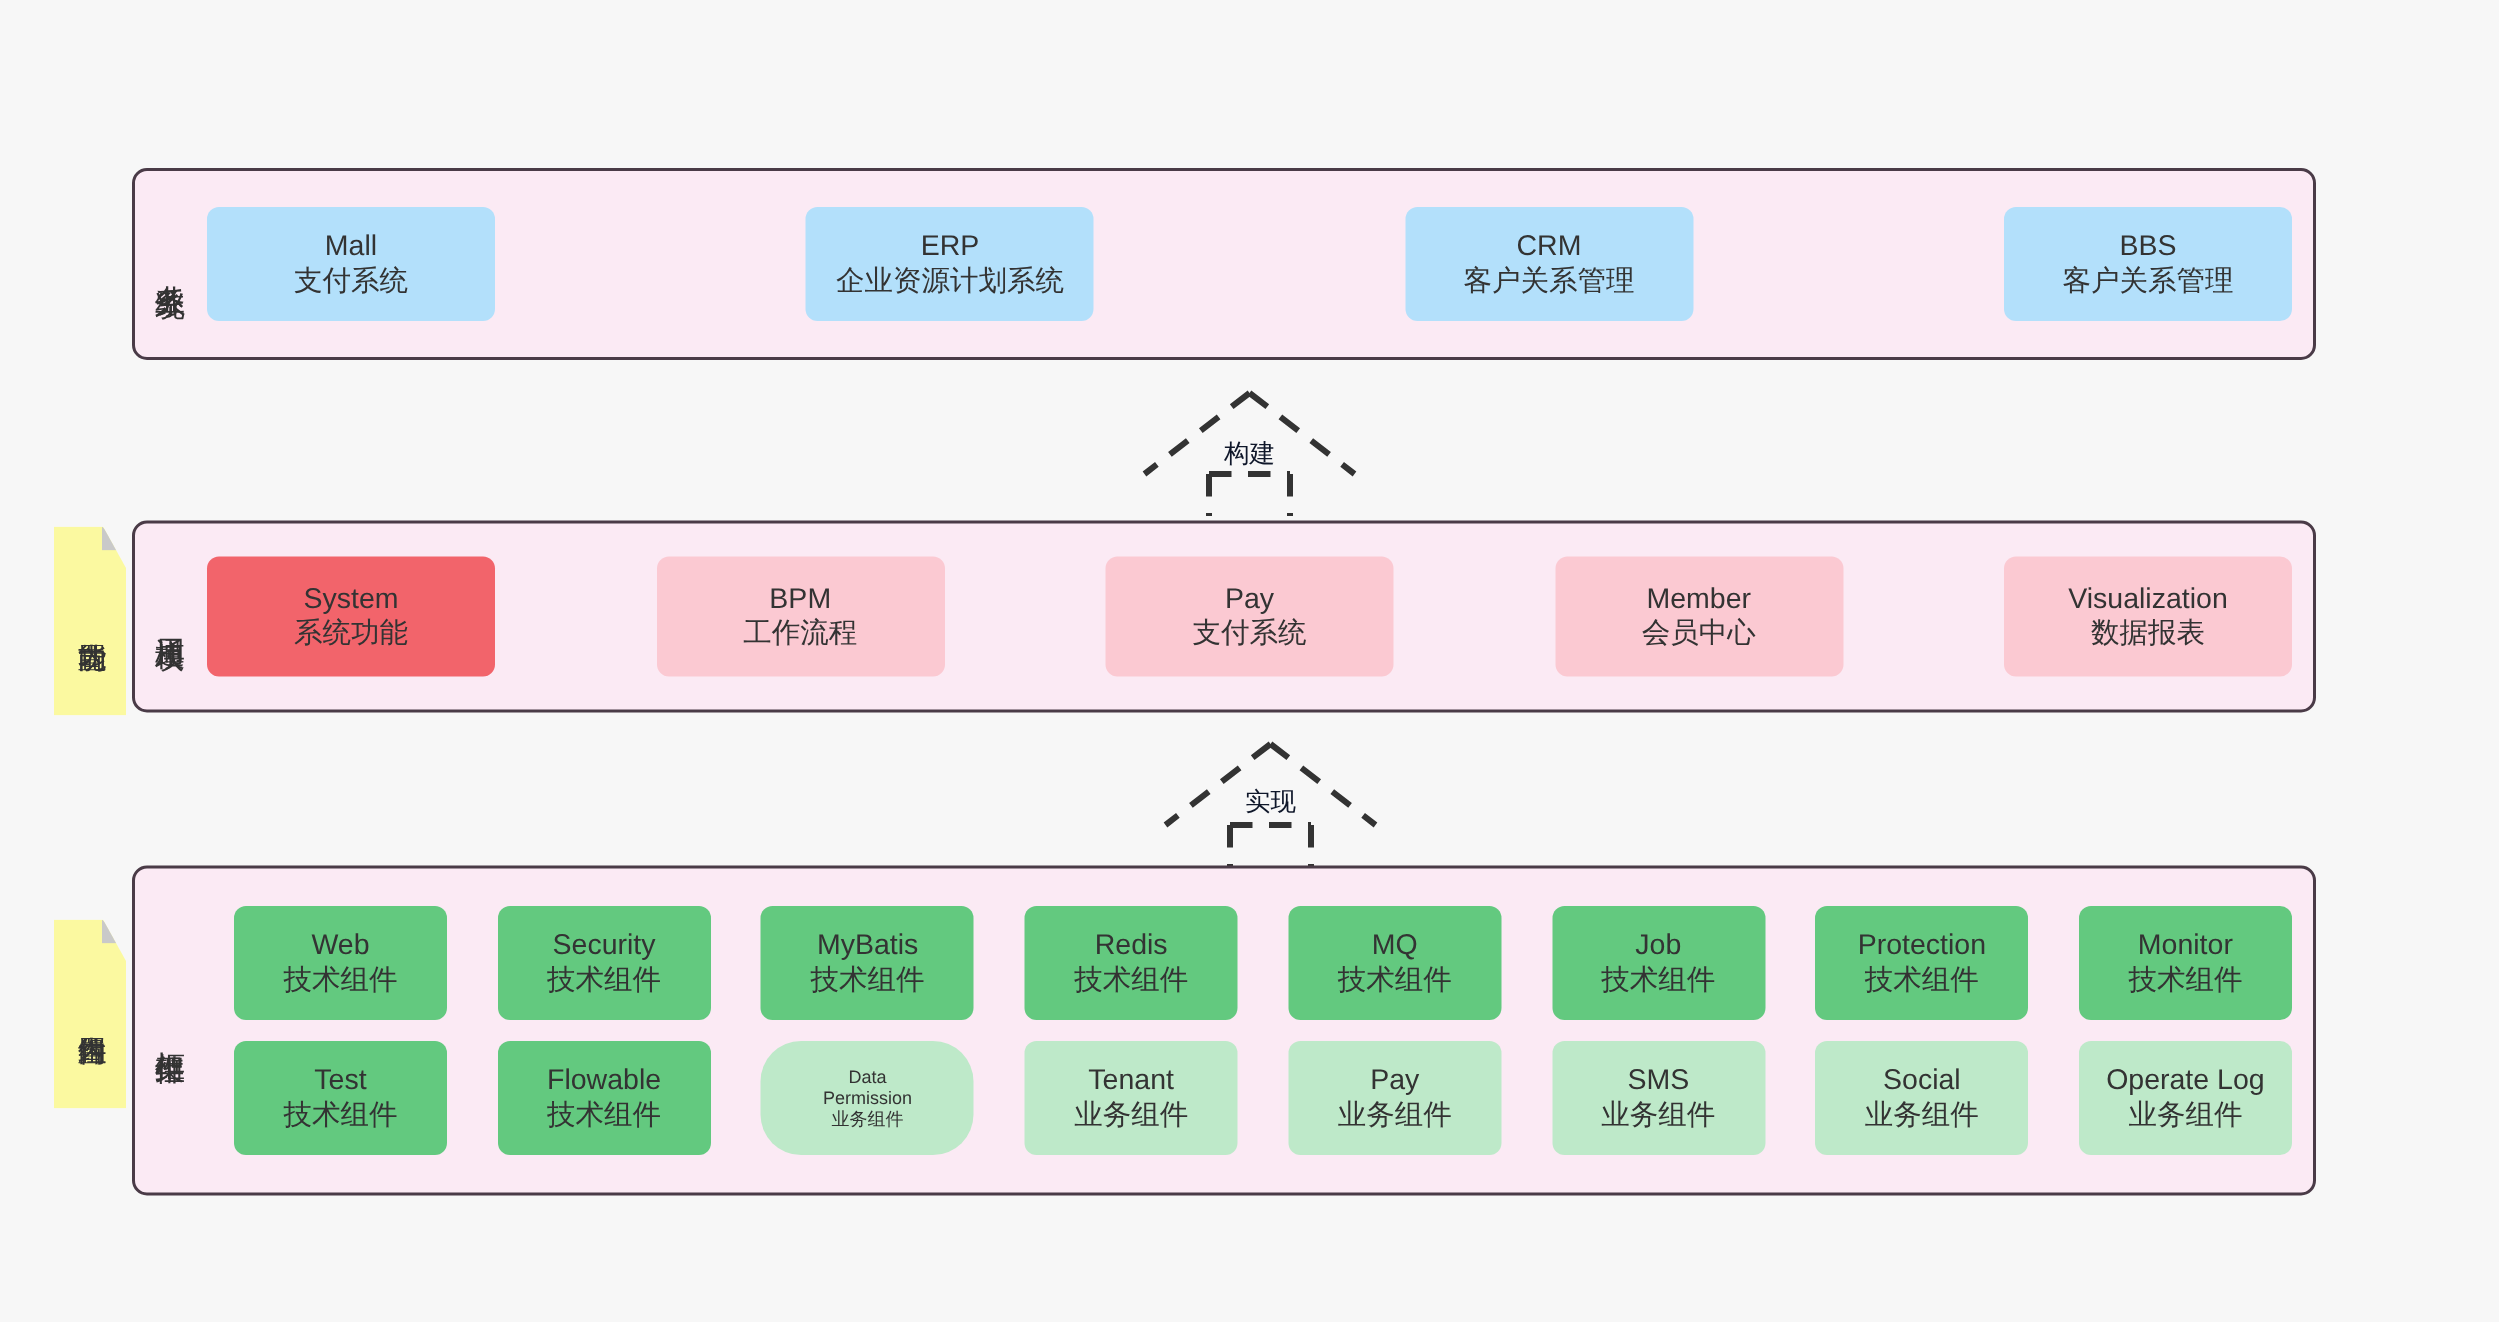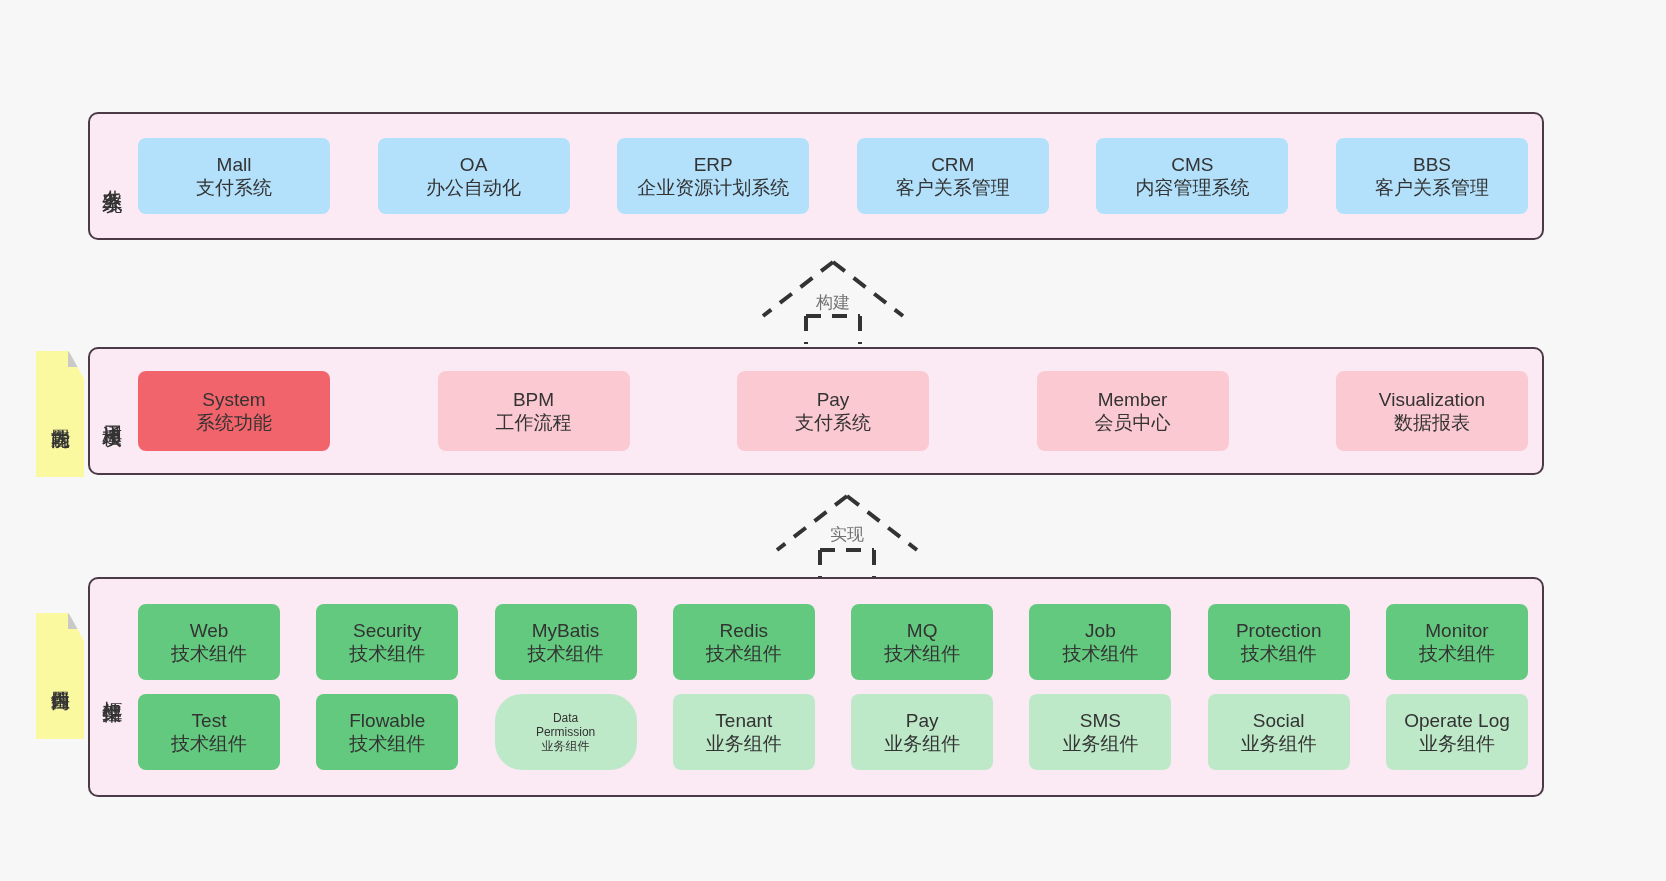--- a/index.html
+++ b/index.html
@@ -75,21 +75,21 @@
   #layer-business { left: 88px; top: 112px; width: 1456px; height: 128px; }
   #layer-business .node { width: 192px; height: 76px; background: #b3e0fb; }
 
   
   #layer-common { left: 88px; top: 347px; width: 1456px; height: 128px; }
   #layer-common .node { width: 192px; height: 80px; }
   .c-strong { background: #f2646b; }
   .c-light  { background: #fbc9d2; margin-left: 24px; }
 
   
-  #layer-framework { left: 88px; top: 577px; width: 1456px; height: 220px; }
+  #layer-framework { left: 88px; top: 577px; width: 1456px; height: 220px; gap: 18px; }
   #layer-framework .node { width: 142px; height: 76px; }
   .g-strong { background: #63c97f; }
   .g-light  { background: #bee9c9; }
 
   
   .note {
     position: absolute;
     background: #fbf9a0;
     width: 48px;
     display: flex;
@@ -115,21 +115,21 @@
   #note-builtin-comp { left: 36px; top: 613px; height: 126px; }
 
   
   .connector { position: absolute; }
   .connector svg { display: block; }
   .connector .conn-label {
     position: absolute;
     left: 50%;
     transform: translateX(-50%);
     font-size: 17px;
-    color: #737373;
+    color: #0f172a;
     background: transparent;
     white-space: nowrap;
     user-select: none;
   }
   #conn-build  { left: 757px; top: 258px; width: 152px; height: 86px; }
   #conn-build .conn-label { top: 33px; }
   #conn-impl   { left: 771px; top: 492px; width: 152px; height: 86px; }
   #conn-impl .conn-label { top: 31px; }
 </style>
 </head>
@@ -139,34 +139,26 @@
 
   <div class="layer" id="layer-business">
     <div class="layer-title">业务系统</div>
     <div class="layer-body">
       <div class="row" id="row-business">
           <div class="node">
             <span class="l1">Mall</span>
             <span class="l2">支付系统</span>
           </div>
           <div class="node">
-            <span class="l1">OA</span>
-            <span class="l2">办公自动化</span>
-          </div>
-          <div class="node">
             <span class="l1">ERP</span>
             <span class="l2">企业资源计划系统</span>
           </div>
           <div class="node">
             <span class="l1">CRM</span>
             <span class="l2">客户关系管理</span>
-          </div>
-          <div class="node">
-            <span class="l1">CMS</span>
-            <span class="l2">内容管理系统</span>
           </div>
           <div class="node">
             <span class="l1">BBS</span>
             <span class="l2">客户关系管理</span>
           </div>
         </div>
     </div>
   </div>
 
   <div class="connector" id="conn-build">

